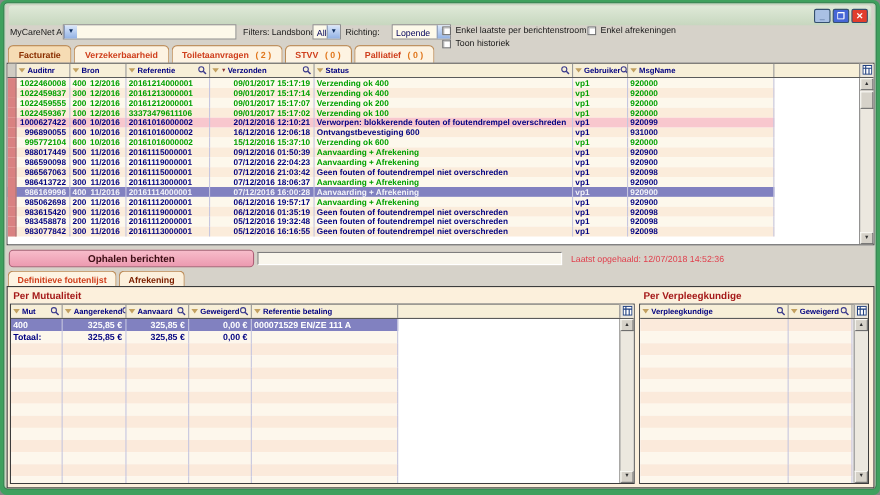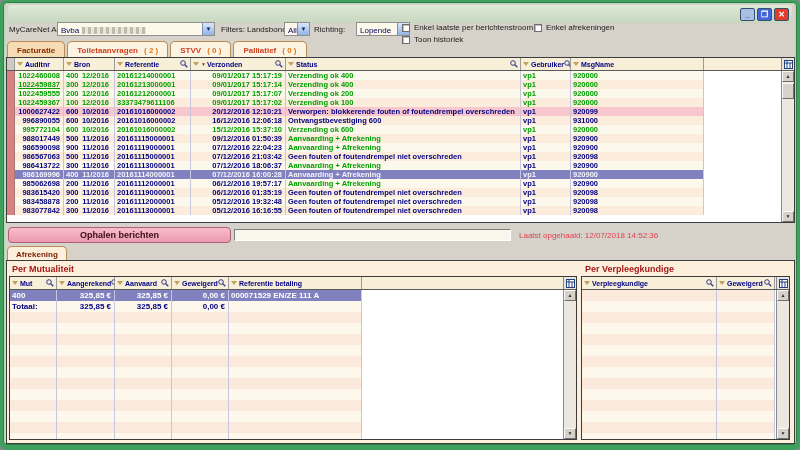--- a/index.html
+++ b/index.html
@@ -75,24 +75,20 @@
       <div class="win-btns">
         <div class="win-btn min">_</div>
         <div class="win-btn max">❐</div>
         <div class="win-btn close">✕</div>
       </div>
     </div>
   </div>
 
   <div class="lbl" style="left:9px;top:25px;">MyCareNet Account</div>
   <div class="combo" style="left:57px;top:22px;width:158px;">
-    <div class="val">
-        <span>Bvba</span>
-        <span class="redacted"></span>
-      </div>
     <div class="arrow">▼</div>
   </div>
   <div class="lbl" style="left:221px;top:25px;">Filters:</div>
   <div class="lbl" style="left:247px;top:25px;">Landsbond:</div>
   <div class="combo" style="left:284px;top:22px;width:26px;">
     <div class="val">
         <span>Alle</span>
       </div>
     <div class="arrow">▼</div>
   </div>
@@ -111,20 +107,21 @@
     <span class="box"></span>
     <span>Enkel afrekeningen</span>
   </div>
   <div class="check" style="left:402px;top:35px;justify-content:flex-end;">
     <span class="box"></span>
     <span>Toon historiek</span>
   </div>
 
   <div class="tabs" id="main-tabs">
       <div class="tab active"><span class="">Facturatie</span></div>
+      <div class="tab"><span class="">Verzekerbaarheid</span></div>
       <div class="tab"><span class="">Toiletaanvragen</span><span class="cnt">( 2 )</span></div>
       <div class="tab"><span class="">STVV</span><span class="cnt">( 0 )</span></div>
       <div class="tab"><span class="">Palliatief</span><span class="cnt">( 0 )</span></div>
     </div>
 
   <div class="grid" style="left:6px;top:57px;width:789px;height:166px;">
     <div class="g-head" id="mhead">
         <div class="h-sel" style="width: 8px;"></div>
         <div class="h-cell" style="width: 49px;">
           <span class="funnel"></span>
@@ -198,21 +195,21 @@
             <span class="">12/2016</span>
           </div>
           <div class="c" style="width: 76px; color: rgb(0, 160, 0);">20161214000001</div>
           <div class="c r" style="width: 95px; color: rgb(0, 160, 0);">09/01/2017 15:17:19</div>
           <div class="c" style="width: 235px; color: rgb(0, 160, 0);">Verzending ok 400</div>
           <div class="c" style="width: 50px; color: rgb(0, 160, 0);">vp1</div>
           <div class="c" style="width: 133px; color: rgb(0, 160, 0);">920000</div>
         </div>
         <div class="m-row stripe-b">
           <div class="c selcol" style="width: 8px;"></div>
-          <div class="c r" style="width: 49px; color: rgb(0, 160, 0); text-decoration: underline;">1022459837</div>
+          <div class="c r" style="width: 49px; color: rgb(0, 160, 0);">1022459837</div>
           <div class="c bron" style="width: 51px; color: rgb(0, 160, 0);">
             <span class="">300</span>
             <span class="">12/2016</span>
           </div>
           <div class="c" style="width: 76px; color: rgb(0, 160, 0);">20161213000001</div>
           <div class="c r" style="width: 95px; color: rgb(0, 160, 0);">09/01/2017 15:17:14</div>
           <div class="c" style="width: 235px; color: rgb(0, 160, 0);">Verzending ok 400</div>
           <div class="c" style="width: 50px; color: rgb(0, 160, 0);">vp1</div>
           <div class="c" style="width: 133px; color: rgb(0, 160, 0);">920000</div>
         </div>
@@ -405,20 +402,21 @@
       <div class="sb-space"></div>
       <div class="sb-btn">▼</div>
     </div>
   </div>
 
   <div class="btn-fetch">Ophalen berichten</div>
   <div class="progress"></div>
   <div class="last-label">Laatst opgehaald: 12/07/2018 14:52:36</div>
 
   <div class="dtabs">
+    <div class="tab">Definitieve foutenlijst</div>
     <div class="tab active">Afrekening</div>
   </div>
 
   <div class="panel"></div>
   <div class="sec-title" style="left:12px;top:264px;">Per Mutualiteit</div>
   <div class="sec-title" style="left:585px;top:264px;">Per Verpleegkundige</div>
 
   <div class="grid" style="left:9px;top:276px;width:568px;height:164px;">
     <div class="g-head" id="lhead">
         <div class="h-cell" style="width: 47px;">

